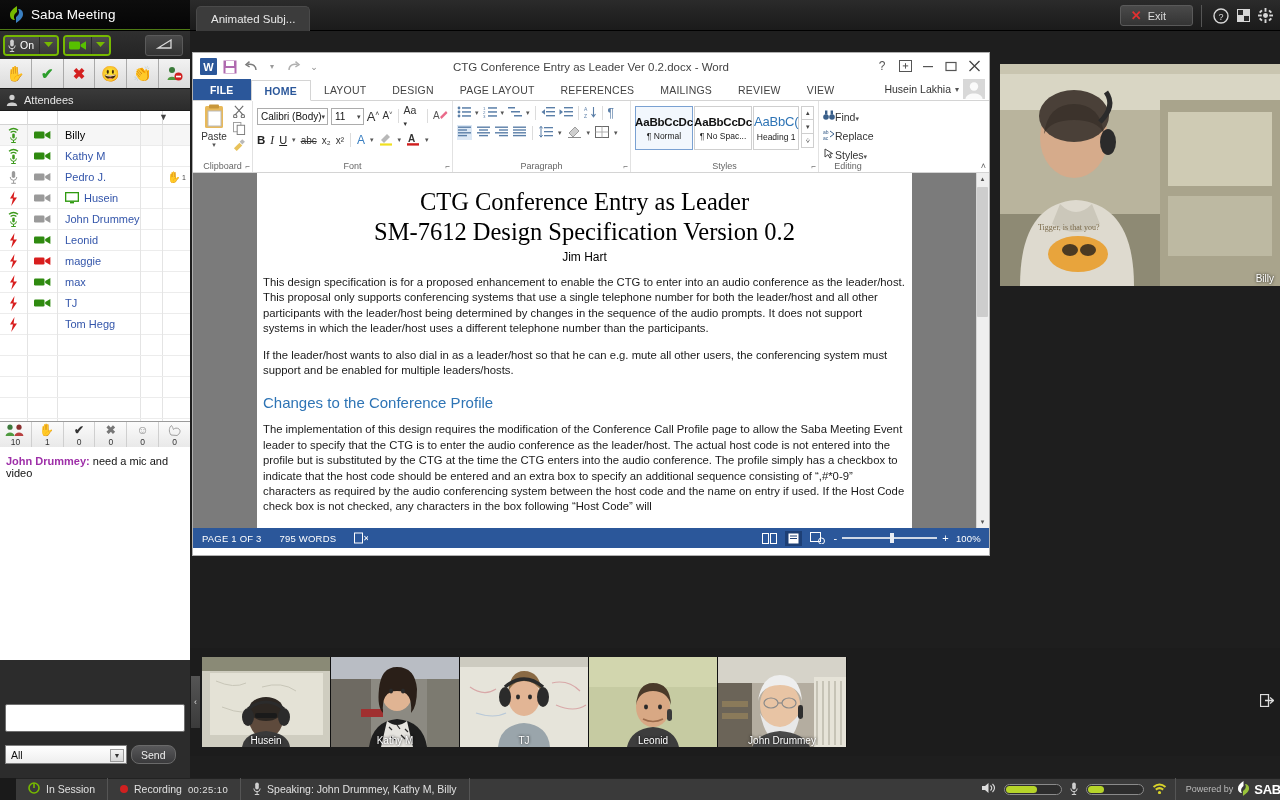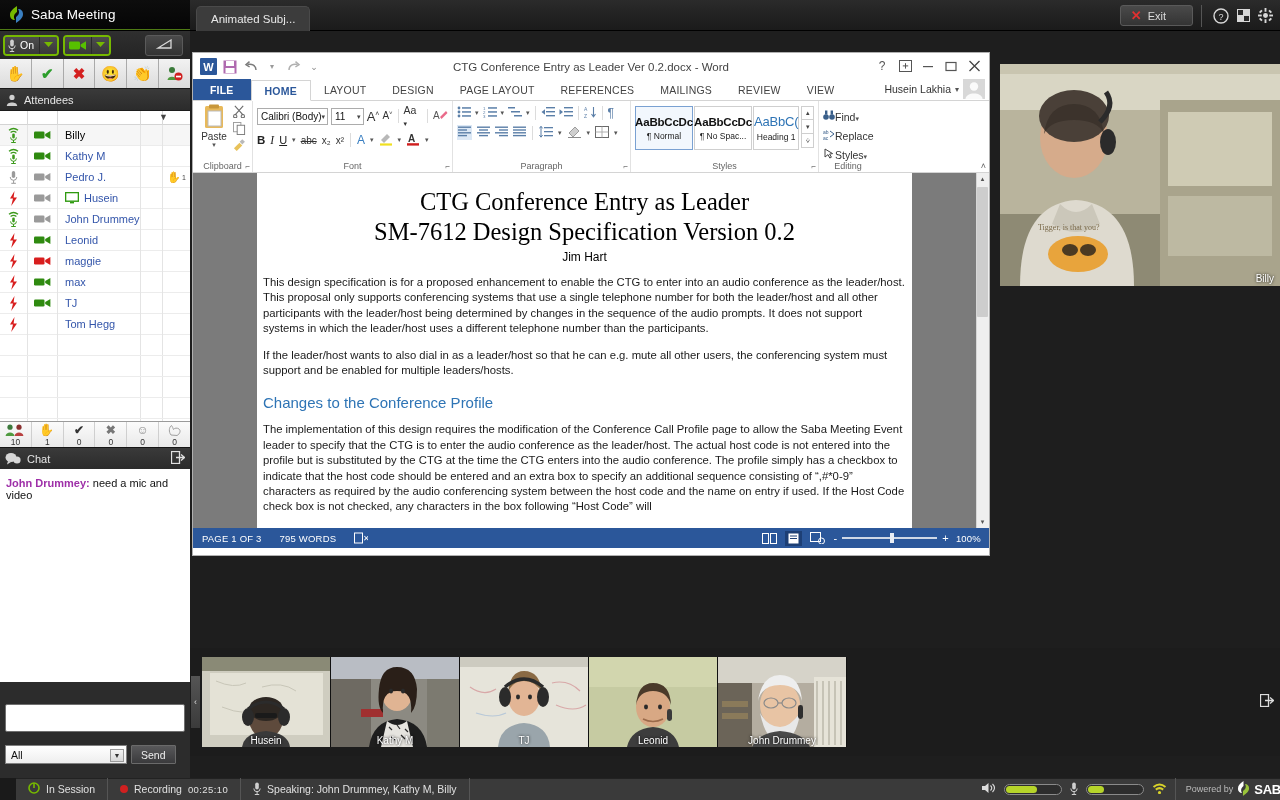--- a/index.html
+++ b/index.html
@@ -122,21 +122,21 @@
   }
   .sendrow { position:absolute; left:0; bottom:14px; width:190px; display:flex; align-items:flex-start; gap:4px; padding:0 5px; }
   .toselect {
     width: 122px; height: 19px; background: linear-gradient(to bottom,#fff,#eee);
     border:1px solid #808080; font-size:10.5px; color:#111;
     display:flex; align-items:center; padding-left:5px; position:relative;
   }
   .toselect .cv { position:absolute; right:2px; top:3px; width:14px; height:13px; background:linear-gradient(to bottom,#f4f4f4,#d8d8d8); border:1px solid #9a9a9a; display:flex;align-items:center;justify-content:center;font-size:7px;color:#333; }
   .sendbtn {
     height: 19px; padding: 0 9px; background: linear-gradient(to bottom,#58585a,#3a3a3c);
-    border:1px solid #6a6a6a; border-radius:1px; color:#eee; font-size:10.5px;
+    border:1px solid #6a6a6a; border-radius:8px; color:#eee; font-size:10.5px;
     display:flex; align-items:center;
   }
 
   
   .stage { position:absolute; left:190px; top:31px; width:1090px; height:747px; background:#1e1e1e; }
   .wordwin {
     position:absolute; left:2px; top:21px; width:798px; height:504px;
     background:#fff; border:1px solid #b0b0b0;
   }
   .wtitle { height: 27px; background:#fff; display:flex; align-items:center; position:relative; }
@@ -629,34 +629,20 @@
       <div class="statcell">
         <span class="staticon" style="color:#999;font-size:10px">
           <svg width="14" height="12" viewBox="0 0 14 12">
               <path d="M3 11 C0.5 8 1 3 3.5 1.5 C4.5 3 5 4 5.5 5.5 C6.5 4 9 3.5 11 5 C13 6.5 12 10 9 11.5 Z" fill="none" stroke="#a0a0a0" stroke-width="1"></path>
             </svg>
         </span>
         <span class="statnum">0</span>
       </div>
     </div>
 
-    <div class="chathdr">
-      <svg width="16" height="13" viewBox="0 0 16 13">
-          <ellipse cx="6" cy="5.5" rx="5.5" ry="4.5" fill="#d8d8d8"></ellipse>
-          <path d="M3 9 L2 12.5 L6 10 Z" fill="#d8d8d8"></path>
-          <circle cx="12" cy="8" r="3.6" fill="#d8d8d8"></circle>
-        </svg>
-      <span>Chat</span>
-      <span style="margin-left:auto">
-        <svg width="14" height="13" viewBox="0 0 14 13">
-            <rect x="0.5" y="0.5" width="8" height="12" fill="none" stroke="#e0e0e0" stroke-width="1.3"></rect>
-            <path d="M5 6.5 L13 6.5 M10 3.5 L13.5 6.5 L10 9.5" fill="none" stroke="#e0e0e0" stroke-width="1.3"></path>
-          </svg>
-      </span>
-    </div>
 
     <div class="chatbody">
       <div class="chatline">
         <span class="chatwho">John Drummey:</span>
         <span>need a mic and video</span>
       </div>
     </div>
 
     <div class="chatinputwrap">
       <input class="chatinput" type="text" placeholder="" style="">

